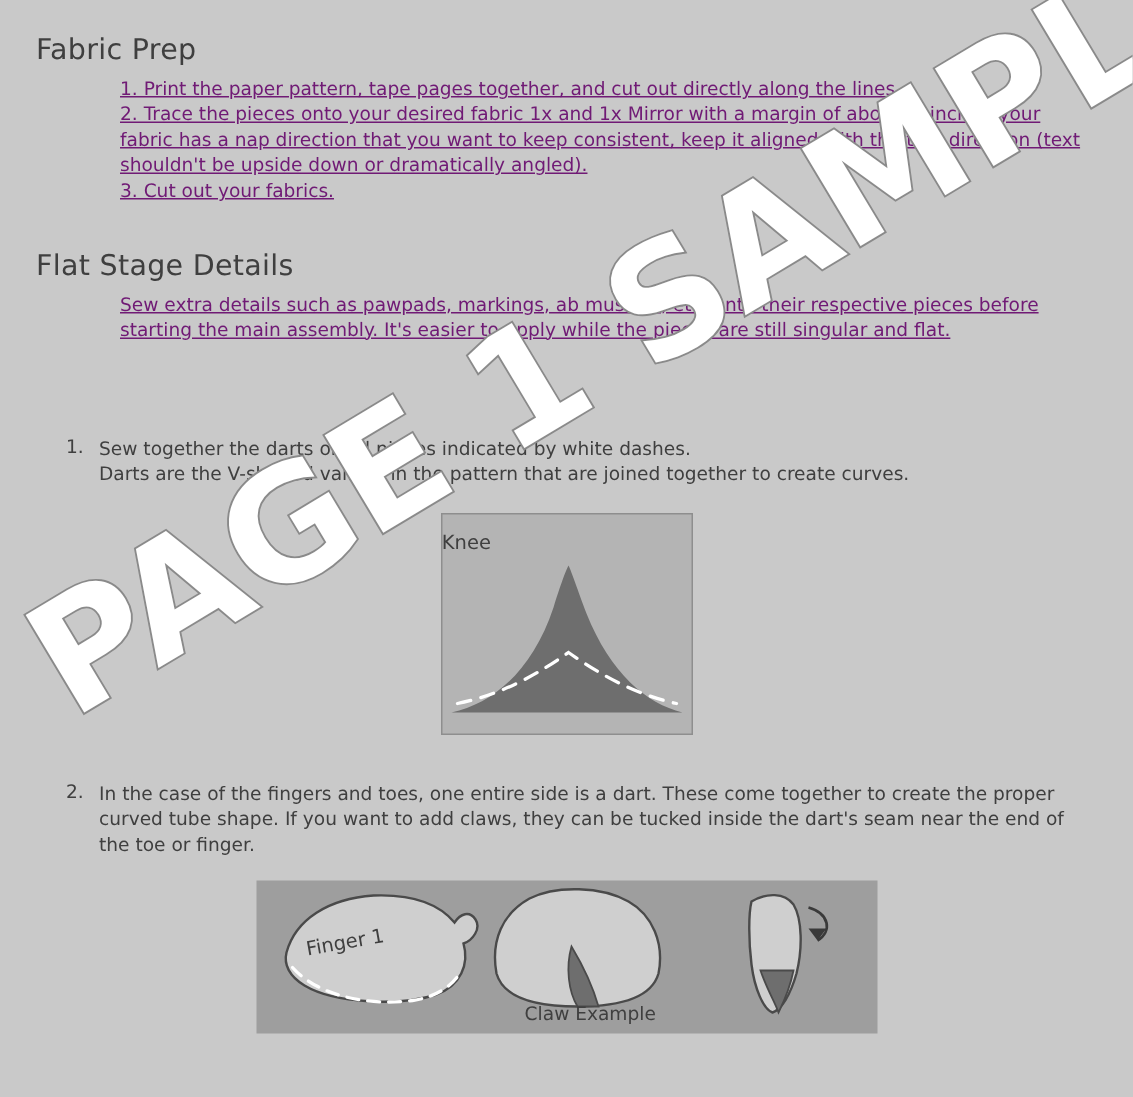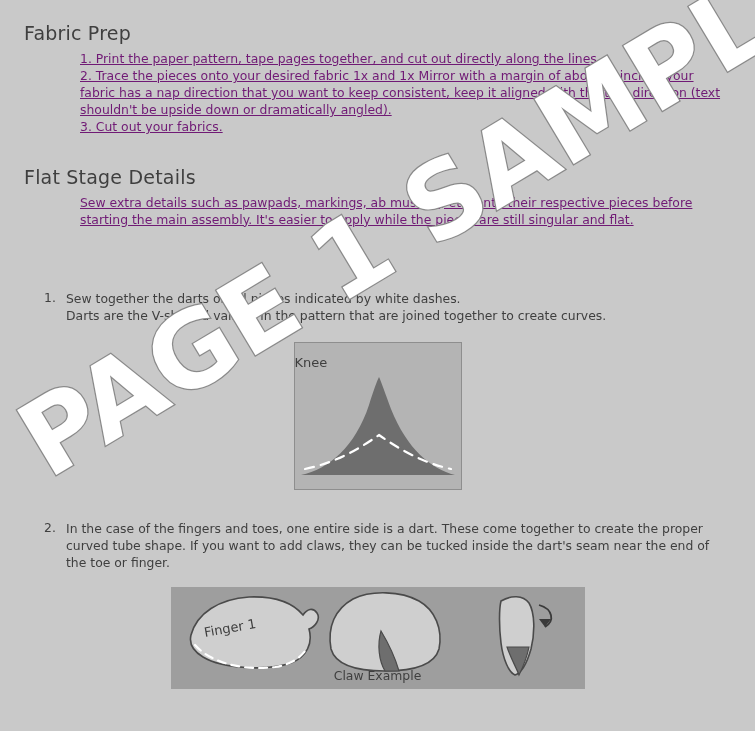--- a/index.html
+++ b/index.html
@@ -112,21 +112,21 @@
     background: #9e9e9e;
   }
   .fig-strip svg {
     position: absolute;
     left: 0;
     top: 0;
   }
   .fig-strip .strip-caption {
     position: absolute;
     bottom: 6px;
-    left: 0;
+    left: 16px;
     width: 100%;
     text-align: center;
     font-size: 12.4px;
     color: #3f3f3f;
   }
   .finger-label {
     font-size: 13px;
     fill: #3f3f3f;
     font-family: "DejaVu Sans", sans-serif;
   }

